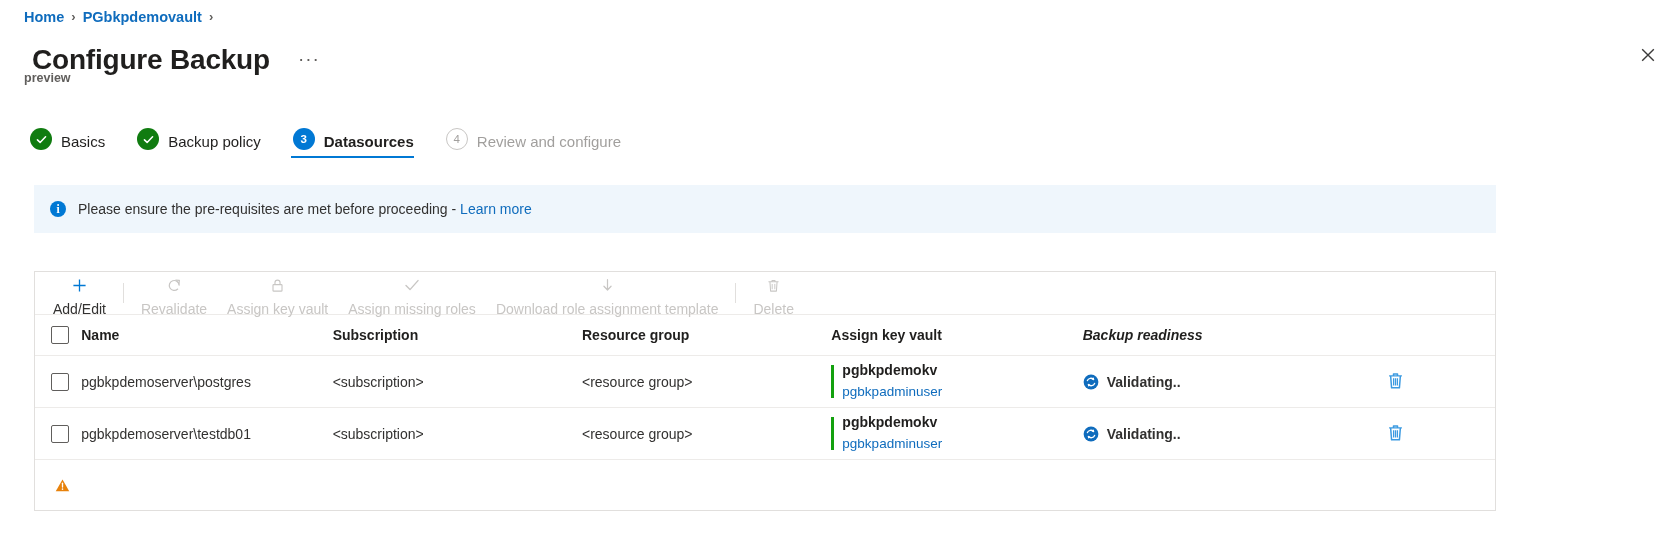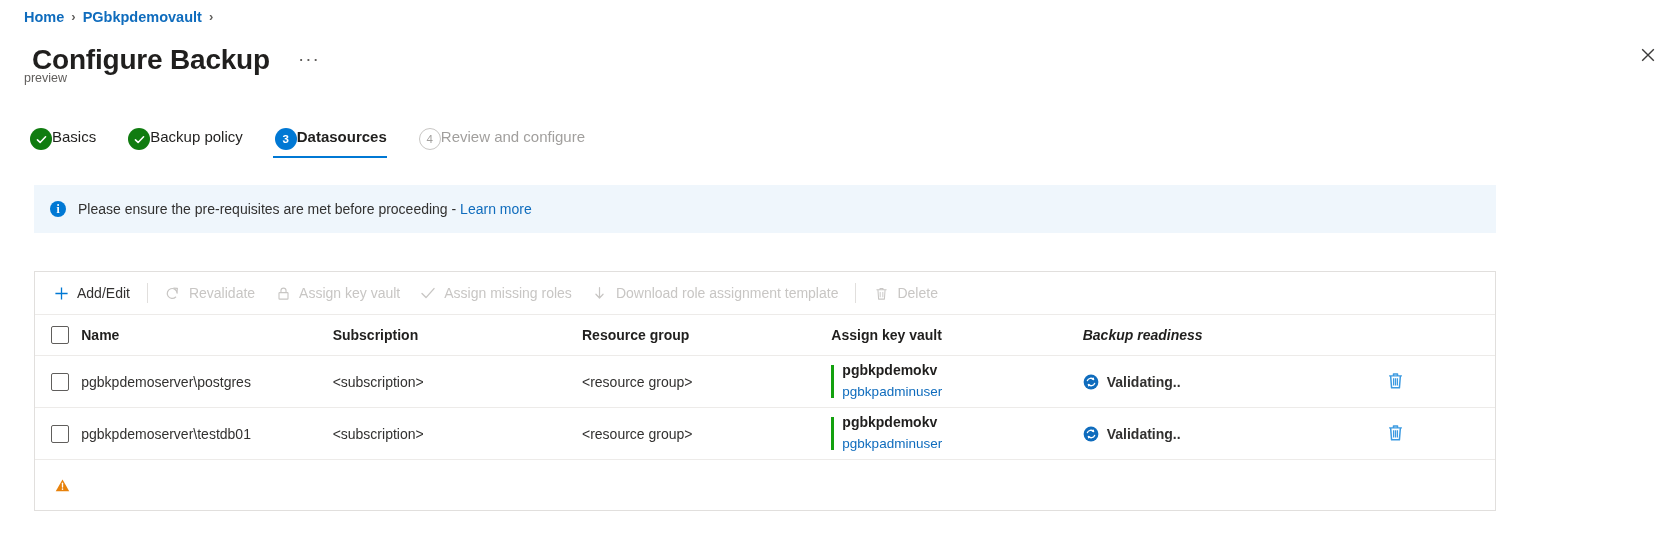--- a/index.html
+++ b/index.html
@@ -67,20 +67,21 @@
     position: relative;
     top: -4px;
   }
   .subtitle {
     position: absolute;
     left: 24px;
     top: 70px;
     font-size: 12.5px;
     color: #605e5c;
     line-height: 16px;
+    font-weight: bold;
   }
 
   
   .close-btn {
     position: absolute;
     right: 19px;
     top: 42px;
     width: 26px;
     height: 26px;
     display: flex;
@@ -95,21 +96,22 @@
   .steps {
     position: absolute;
     left: 28px;
     top: 124px;
     display: flex;
     align-items: center;
     gap: 0;
   }
   .step {
     display: flex;
-    align-items: flex-start;
+    align-items: flex-end;
+    gap: 9px;
     padding: 4px 16px 8px 2px;
     cursor: pointer;
     position: relative;
   }
   .step + .step { margin-left: 14px; }
   .step-badge {
     width: 22px;
     height: 22px;
     border-radius: 50%;
     display: flex;
@@ -216,20 +218,21 @@
     gap: 8px;
     height: 32px;
     padding: 0 10px;
     font-size: 14px;
     color: #323130;
     cursor: pointer;
     white-space: nowrap;
     background: none;
     border: none;
     font-family: inherit;
+    flex-direction: column;
   }
   .cmd.disabled {
     color: #c8c6c4;
     cursor: default;
   }
   .cmd-ico {
     width: 16px;
     height: 16px;
     display: flex;
     align-items: center;

